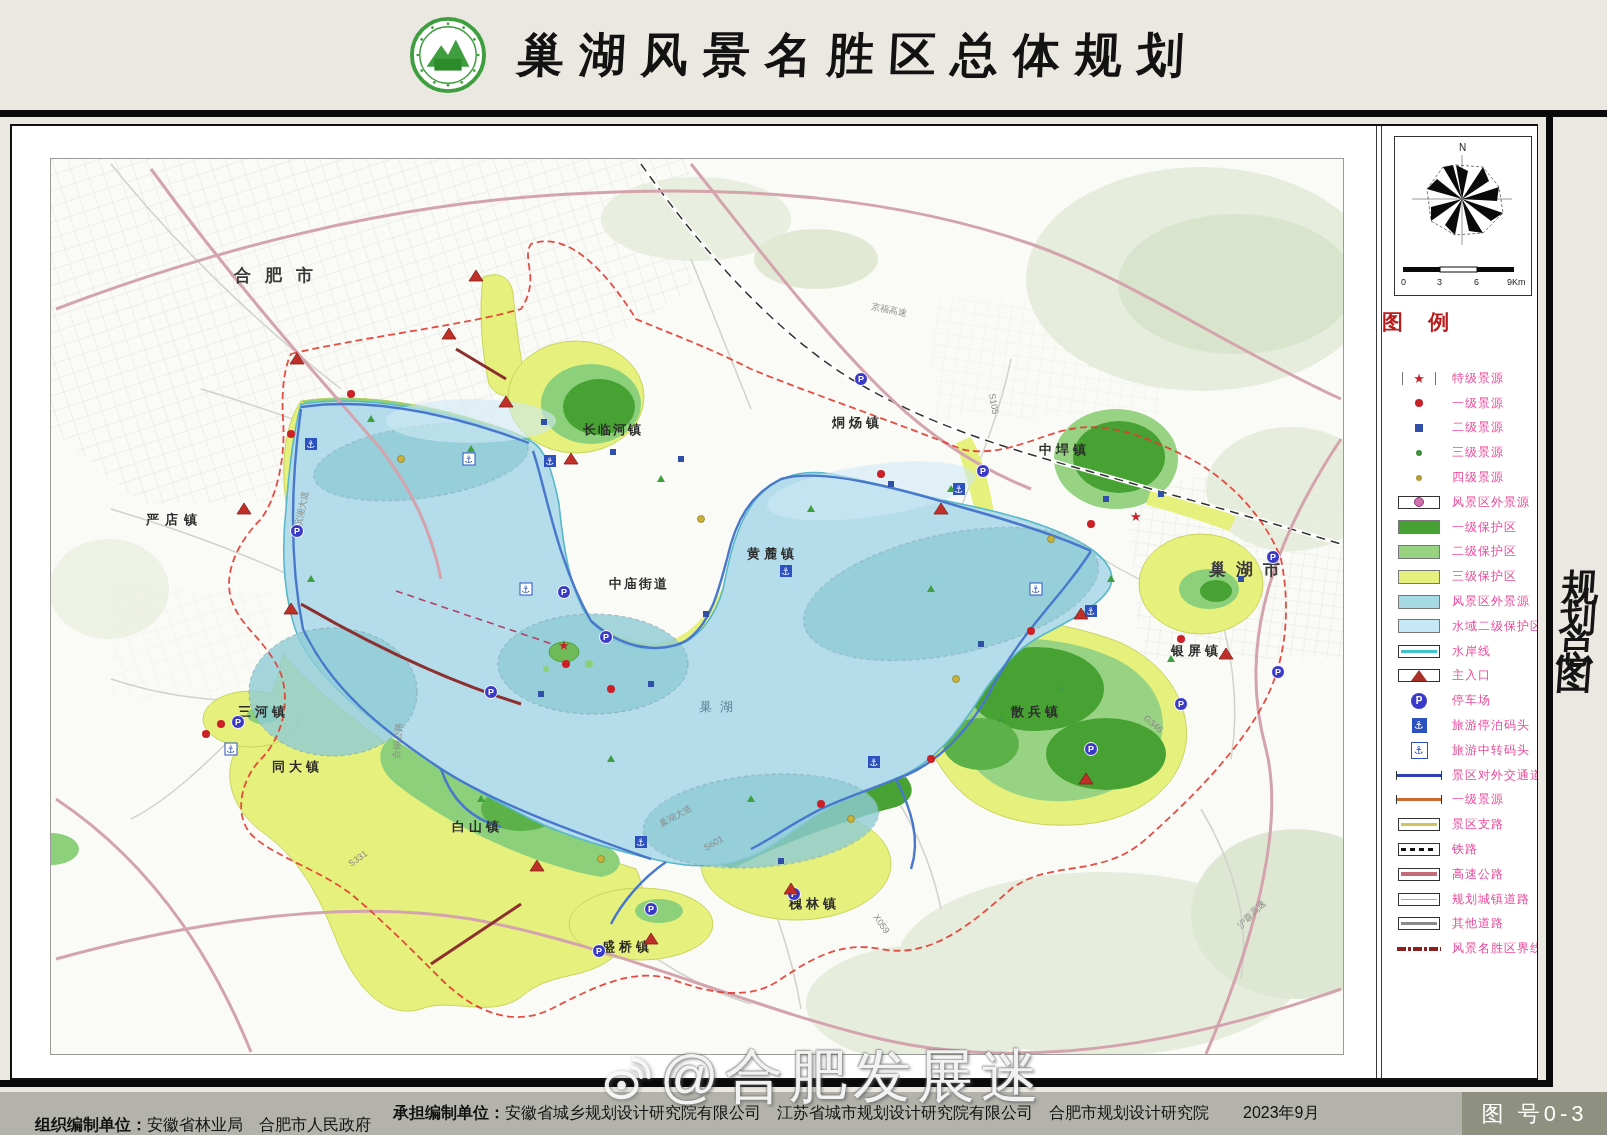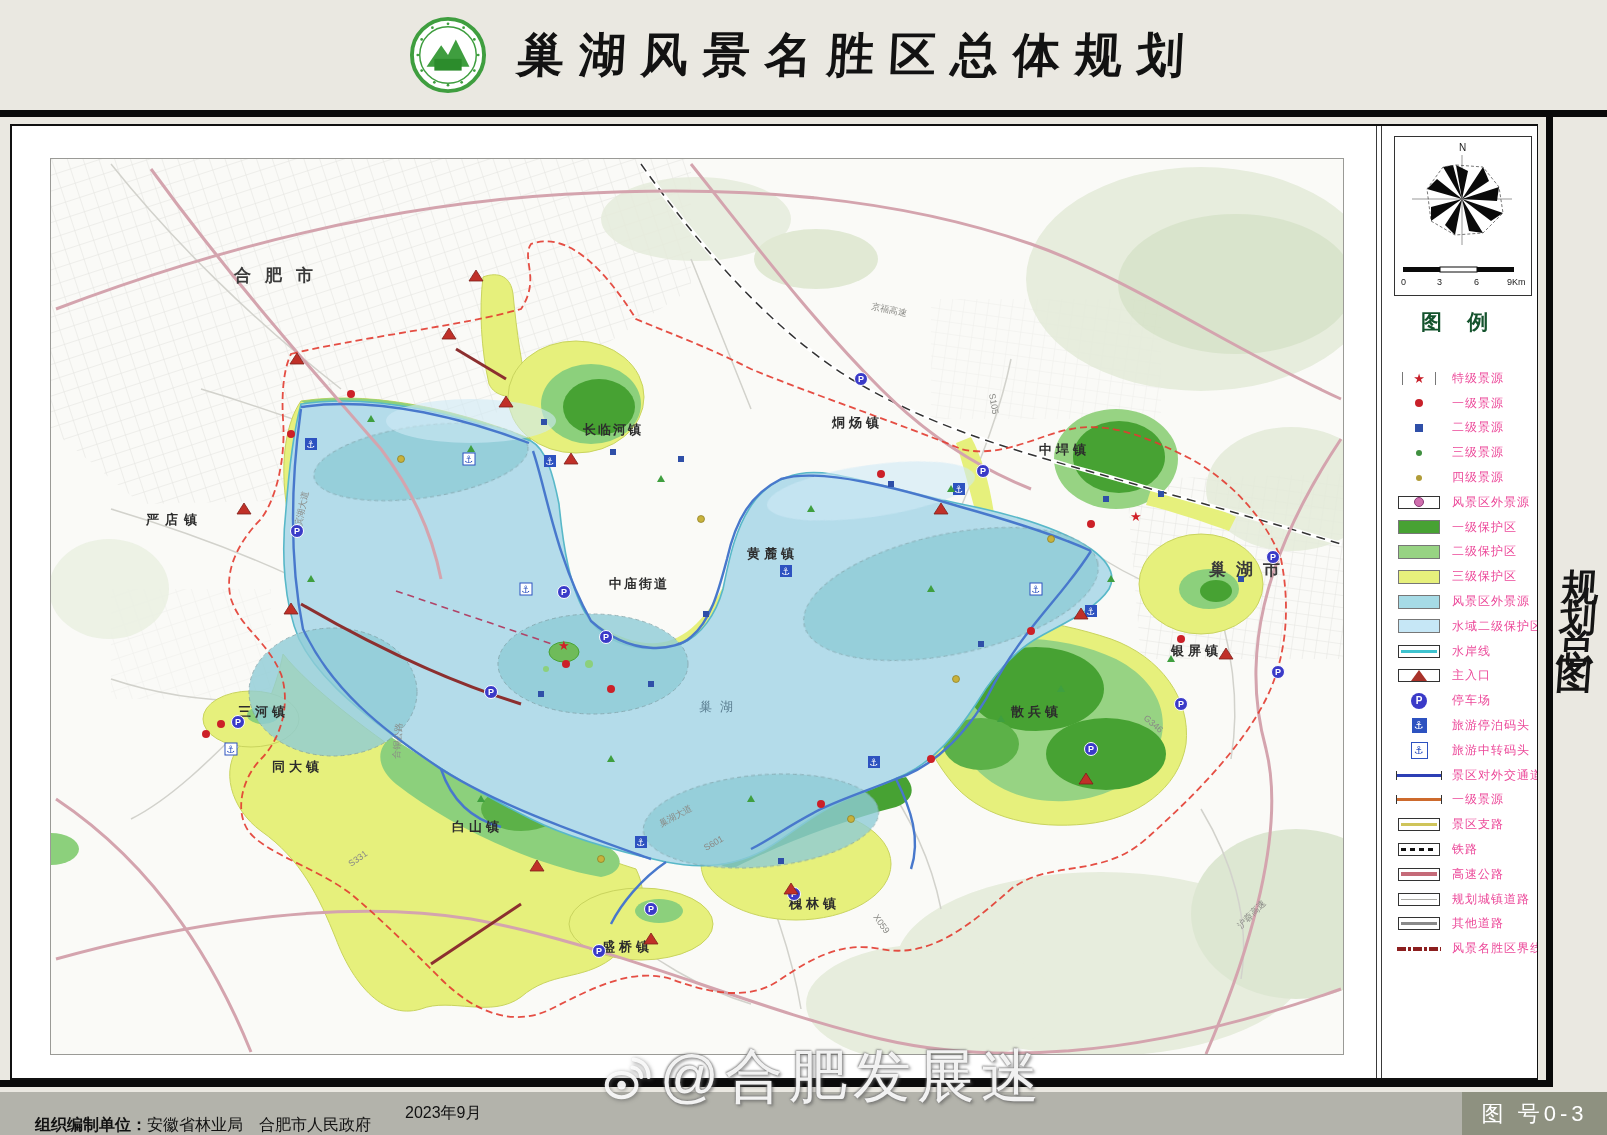--- a/index.html
+++ b/index.html
@@ -34,22 +34,22 @@
   .lbl-road{font-size:9px;fill:#8a8a86;}
   .lbl-lake{font-size:13px;fill:#5c7f92;letter-spacing:8px;}
   .pmark{font-size:9px;font-weight:bold;fill:#fff;}
   .anch{font-size:10px;}
 
   
   .legend-panel{position:absolute;left:1369px;top:0;width:155px;height:952px;
                 border-left:1px solid #3a3a3a;background:#fff;}
   .legend-panel::before{content:'';position:absolute;left:-6px;top:0;bottom:0;width:1px;background:#3a3a3a;}
   .north-box{position:absolute;left:12px;top:10px;width:136px;height:158px;border:1px solid #333;}
-  .legend-title{position:absolute;left:0;top:182px;width:100%;text-align:center;
-                font-size:21px;font-weight:bold;color:#14532d;letter-spacing:10px;
+  .legend-title{position:absolute;left:0;top:182px;width:100%;text-align:left;
+                font-size:21px;font-weight:bold;color:#b91c1c;letter-spacing:10px;
                 font-family:"Liberation Serif","DejaVu Serif",serif;}
   #legend-list{position:absolute;left:0;top:240px;width:100%;}
   .lg-row{height:24.8px;display:flex;align-items:center;padding-left:12px;overflow:hidden;}
   .lg-swatch{width:50px;flex:0 0 50px;display:flex;align-items:center;justify-content:center;}
   .lg-label{font-size:12px;color:#ec4899;letter-spacing:1px;white-space:nowrap;margin-left:8px;}
   .sw-star{font-size:13px;line-height:1;padding:0 10px;border-left:1px solid #777;border-right:1px solid #777;}
   .sw-dot{border-radius:50%;display:inline-block;}
   .sw-sq{width:8px;height:8px;display:inline-block;}
   .sw-rect{width:42px;height:14px;display:inline-block;border:1px solid #777;box-sizing:border-box;}
   .sw-box{width:42px;height:13px;border:1px solid #333;background:#fff;display:flex;
@@ -690,20 +690,21 @@
       </div>
   </div>
 </div>
 
 <div class="side-strip">
   <div class="side-title">规划总图</div>
 </div>
 
 <div class="footer">
   <span class="f-org"><b>组织编制单位：</b><span>安徽省林业局　合肥市人民政府</span></span>
+  <span class="f-und"><b>承担编制单位：</b><span>安徽省城乡规划设计研究院有限公司　江苏省城市规划设计研究院有限公司　合肥市规划设计研究院</span></span>
   <span class="f-date">2023年9月</span>
   <div class="plate">图 号0-3</div>
 </div>
 
 <div class="watermark">
   <svg class="wm-icon" viewBox="0 0 40 40">
     <ellipse cx="16" cy="26" rx="11" ry="9" fill="none" stroke="rgba(252,252,252,.93)" stroke-width="3"></ellipse>
     <circle cx="16" cy="26" r="3.2" fill="rgba(252,252,252,.93)"></circle>
     <path d="M25 7 c7 1 11 6 11 13" fill="none" stroke="rgba(252,252,252,.93)" stroke-width="3" stroke-linecap="round"></path>
     <path d="M24 13 c4 .5 6.5 3.5 6.5 7" fill="none" stroke="rgba(252,252,252,.93)" stroke-width="3" stroke-linecap="round"></path>

